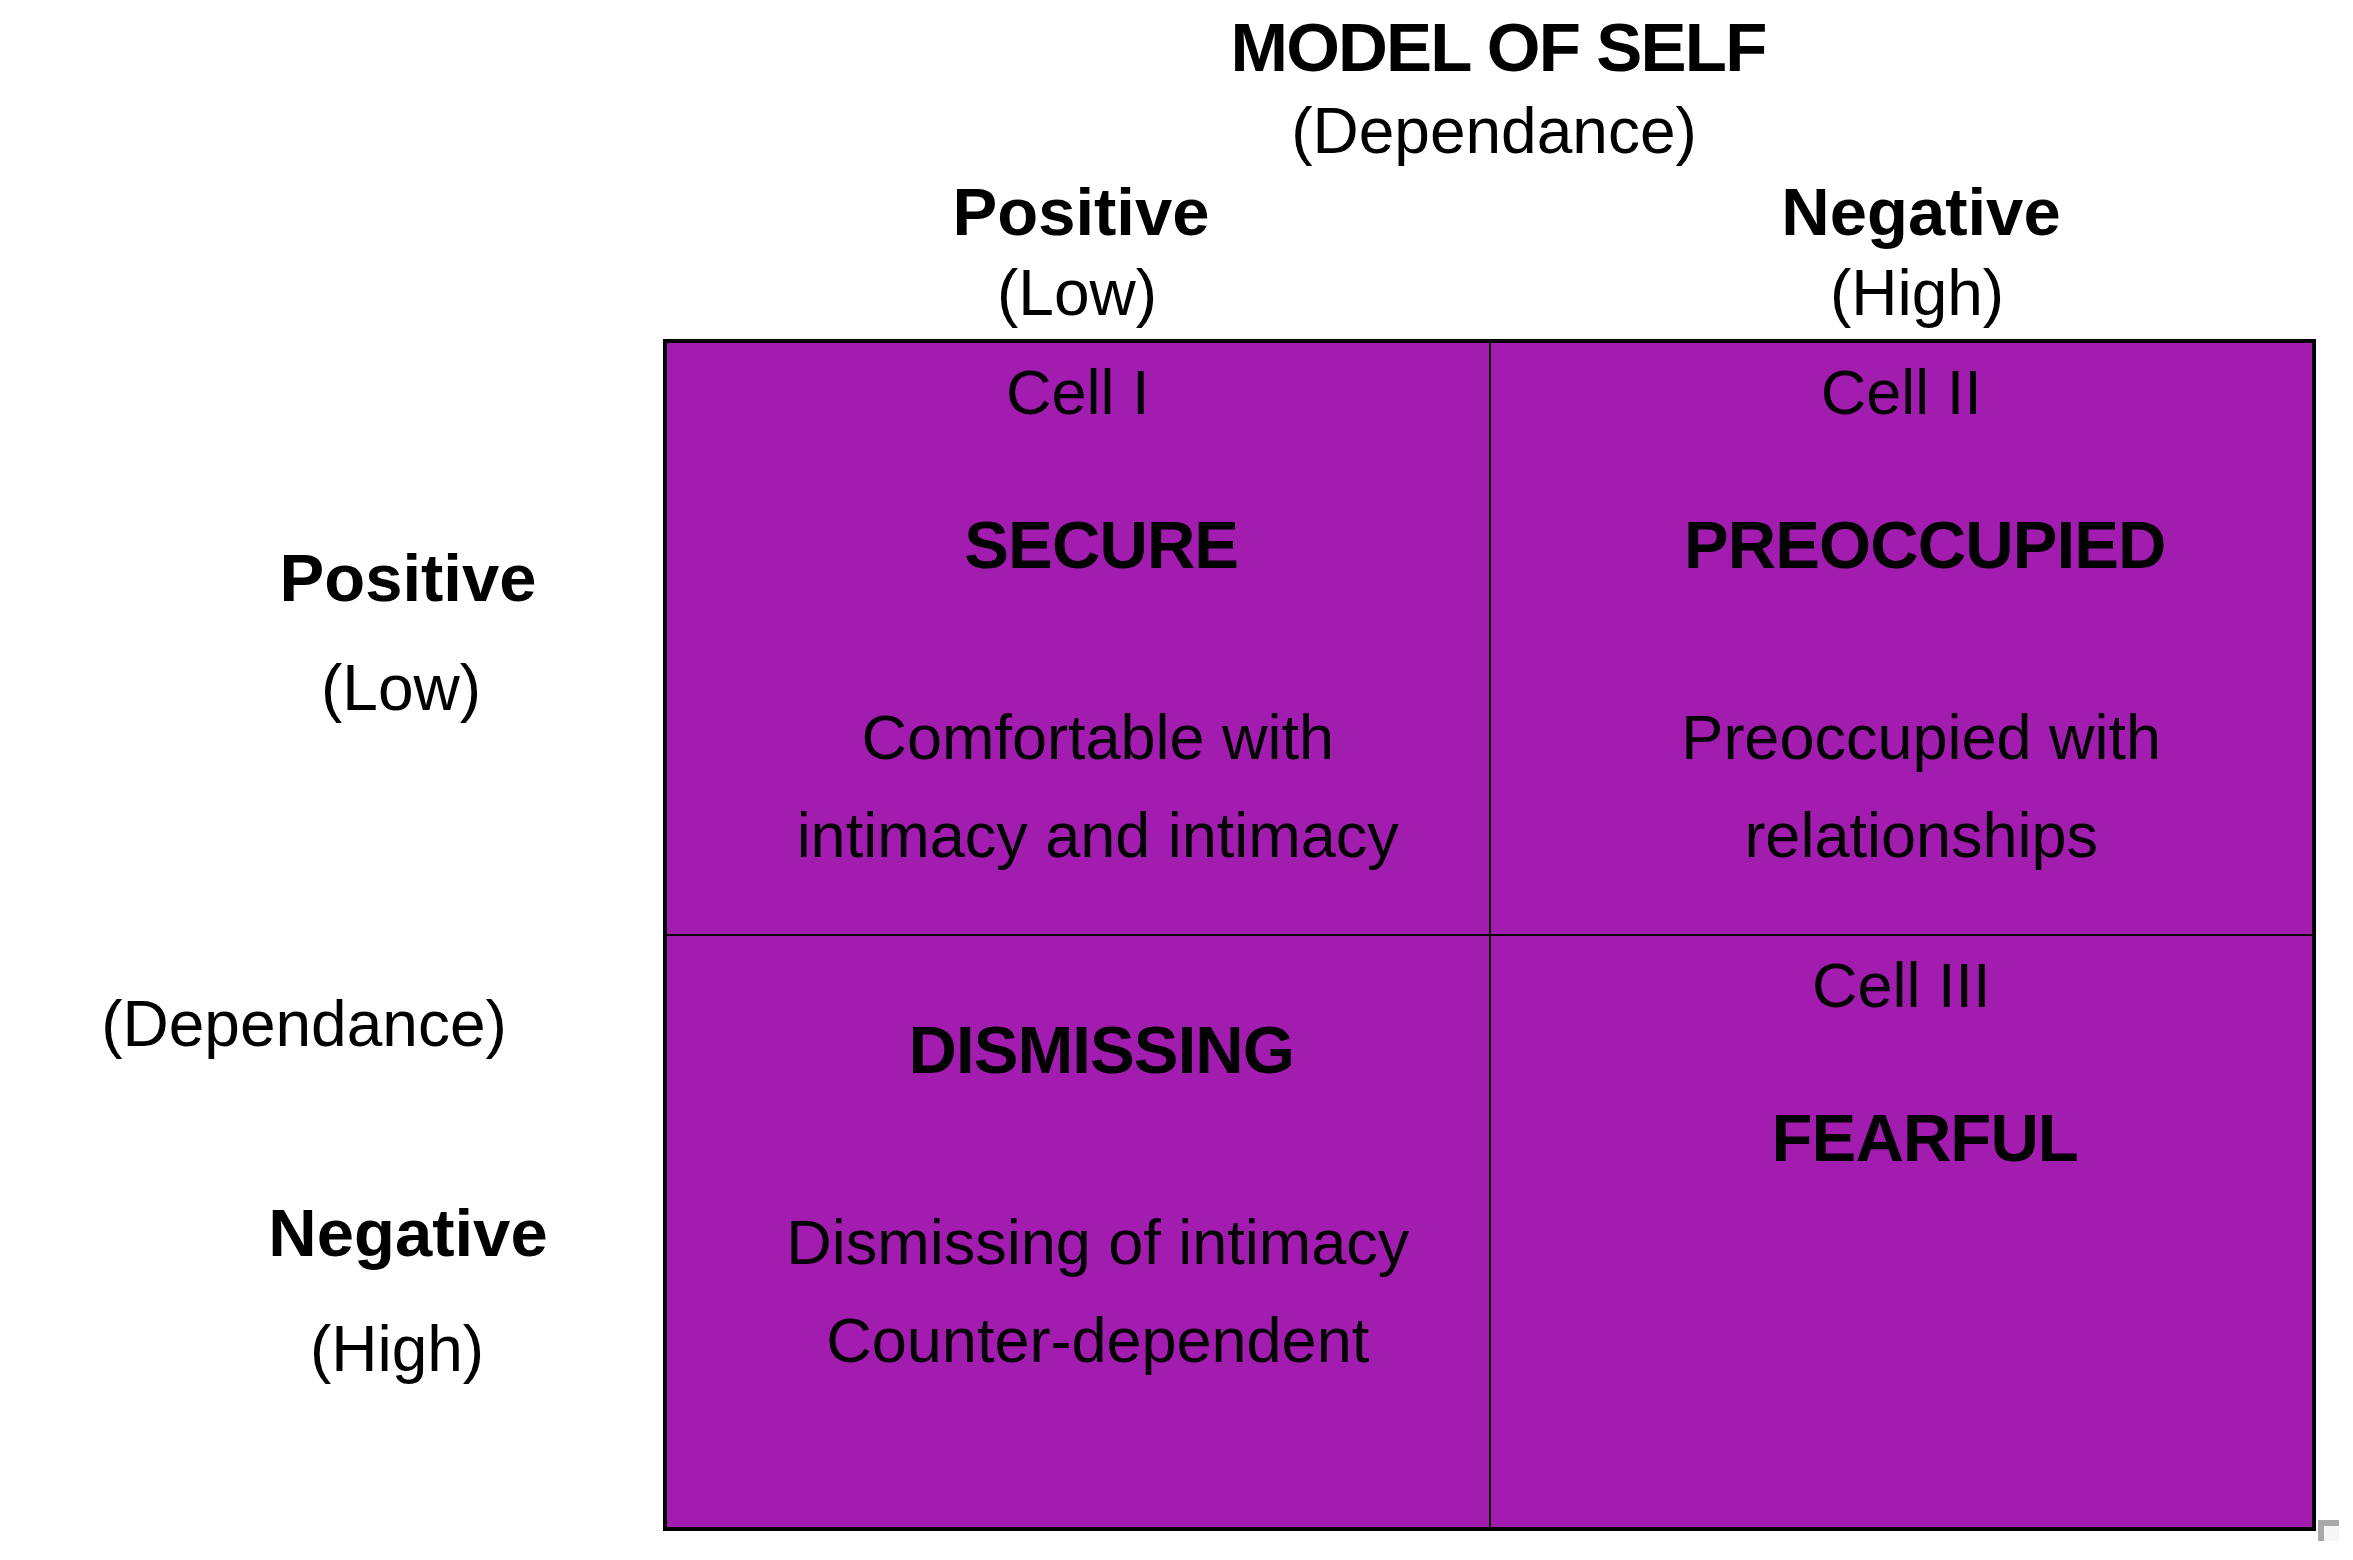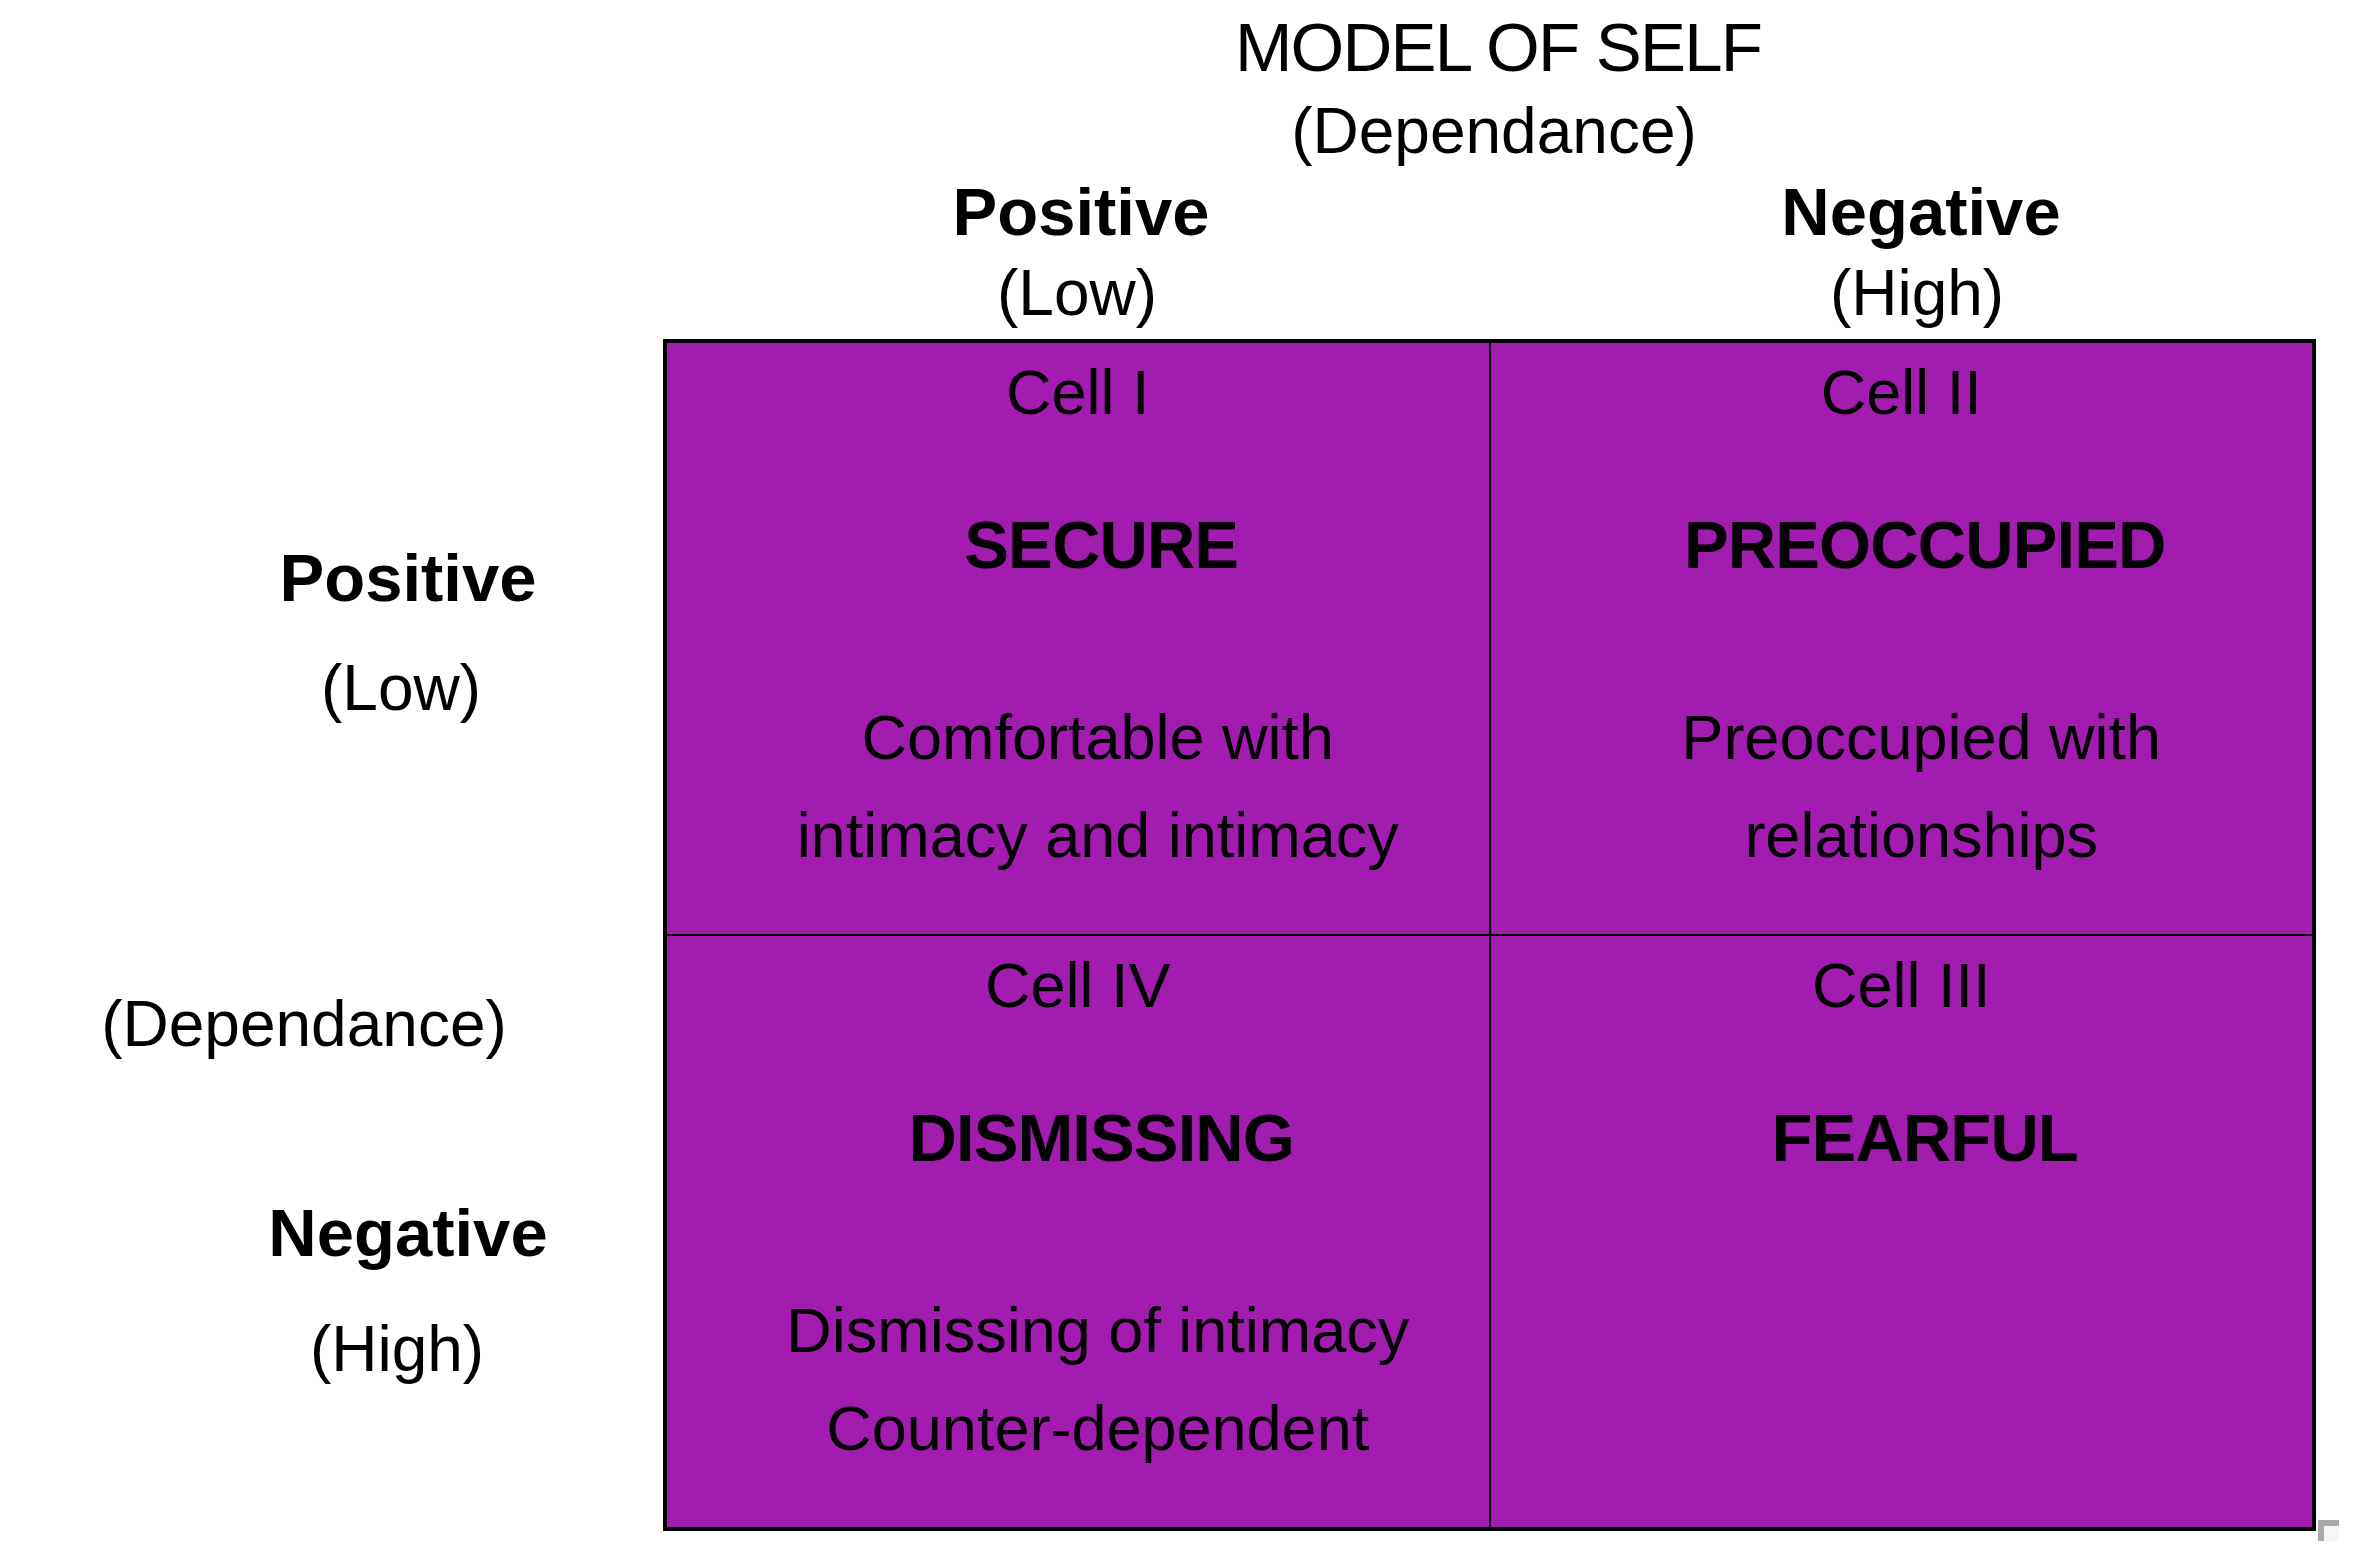--- a/index.html
+++ b/index.html
@@ -1,21 +1,21 @@
 <!DOCTYPE html>
 <html style="font-size:14px"><head>
 <meta charset="utf-8">
 <style>
   html,body { margin:0; padding:0; background:#ffffff; }
   .canvas {
     position:relative; width:2354px; height:1560px; background:#ffffff;
     font-family:"Liberation Sans", sans-serif; color:#000000; overflow:hidden;
   }
   .t { position:absolute; white-space:nowrap; transform:translateX(-50%); line-height:1.2; }
-  .big-title { font-size:69px; font-weight:normal; letter-spacing:-1.8px; }
+  .big-title { font-size:69px; font-weight:bold; letter-spacing:-1.8px; }
   .sub { font-size:64px;text-align:center; }
   .axis-label { font-size:67px; font-weight:bold; }
 
   .top-title { left:1498px; top:7px; }
   .top-sub   { left:1494px; top:93px; }
   .col1-label{ left:1081px; top:172px; }
   .col1-sub  { left:1077px; top:255px; }
   .col2-label{ left:1921px; top:172px; }
   .col2-sub  { left:1917px; top:255px; }
 
@@ -81,21 +81,20 @@
     <div class="cell tr">
       <div class="cell-id">Cell II</div>
       <div class="cell-name">PREOCCUPIED</div>
       <div class="cell-desc">
         <div>Preoccupied with</div>
         <div>relationships</div>
       </div>
     </div>
 
     <div class="cell bl">
-      <div class="cell-id">Cell IV</div>
       <div class="cell-name">DISMISSING</div>
       <div class="cell-desc">
         <div>Dismissing of intimacy</div>
         <div>Counter-dependent</div>
       </div>
     </div>
 
     <div class="cell br">
       <div class="cell-id">Cell III</div>
       <div class="cell-name">FEARFUL</div>

